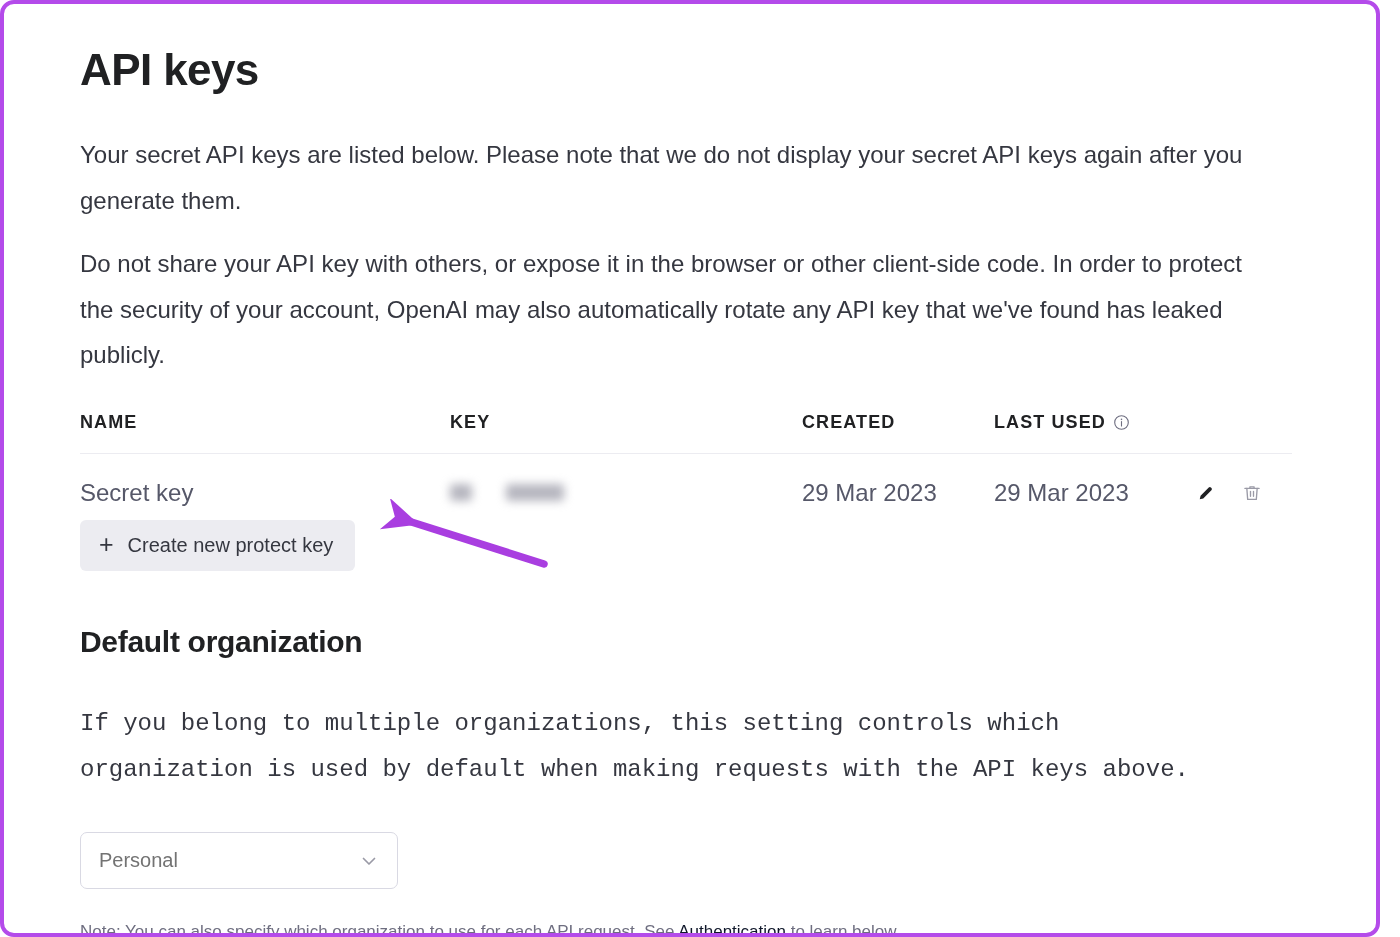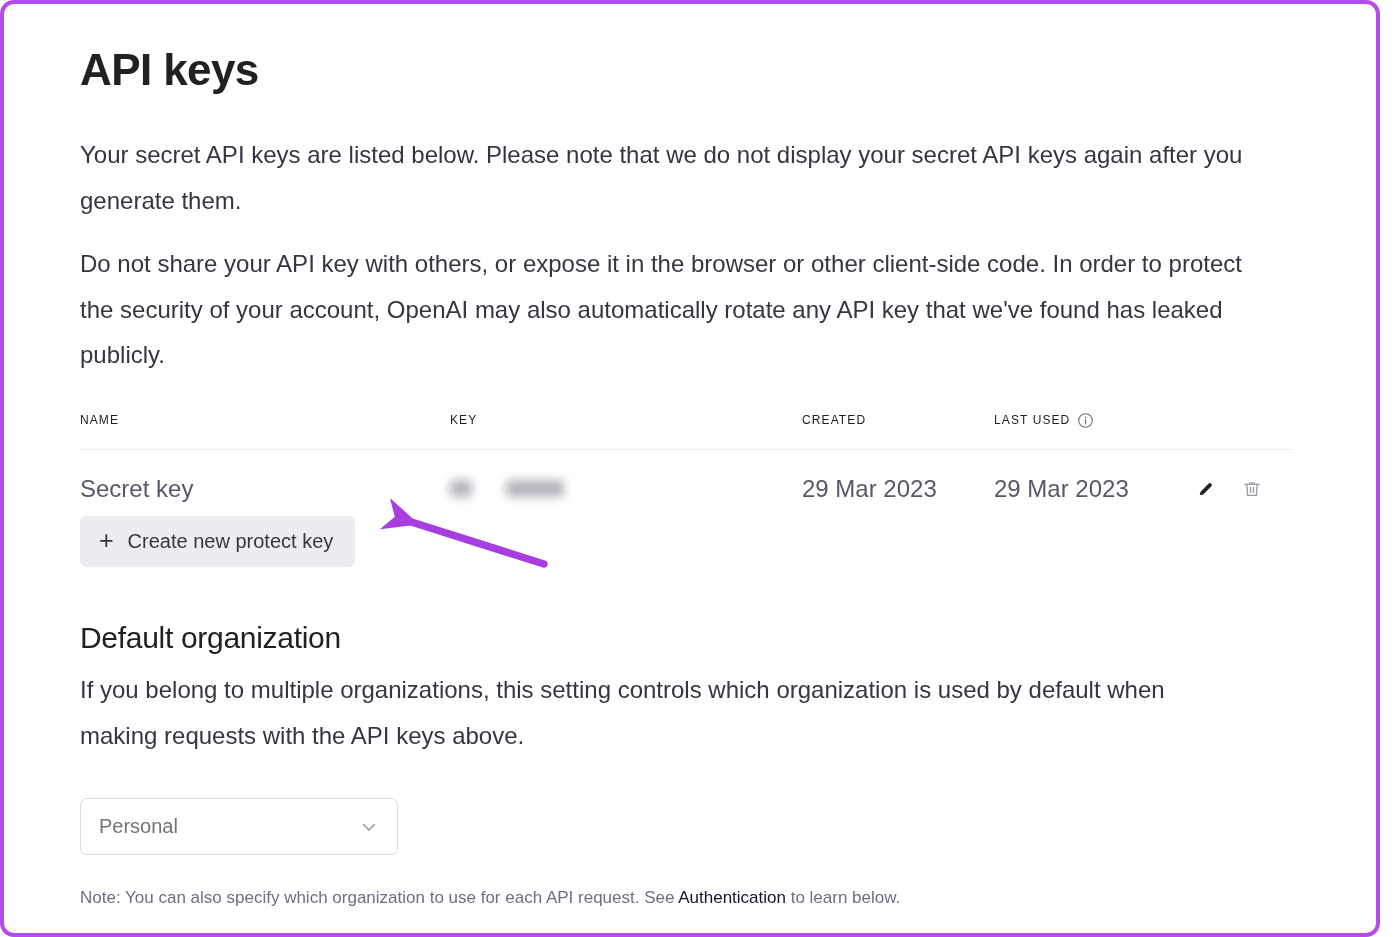--- a/index.html
+++ b/index.html
@@ -35,48 +35,48 @@
     font-size: 44px;
     font-weight: 700;
     color: #202123;
     letter-spacing: -0.6px;
     line-height: 1;
     padding-top: 44px;
   }
 
   .section-title {
     font-size: 30px;
-    font-weight: 400;
+    font-weight: 700;
     color: #202123;
     letter-spacing: -0.3px;
     line-height: 1;
   }
 
   
   .para {
     font-size: 24px;
     line-height: 1.9;
     color: #353740;
     max-width: 1196px;
   }
   .para.p1 { margin-top: 40px; }
   .para.p2 { margin-top: 18px; }
-  .para.p3 { margin-top: 14px; max-width: 1160px; }
+  .para.p3 { margin-top: 44px; max-width: 1160px; font-family: Liberation Mono, monospace; }
 
   
   .keys-table {
     margin-top: 34px;
     width: 1212px;
     border-collapse: collapse;
     table-layout: fixed;
   }
   .keys-table th {
     text-align: left;
-    font-size: 12px;
-    font-weight: 400;
+    font-size: 18px;
+    font-weight: 700;
     letter-spacing: 1.1px;
     color: #202123;
     padding: 0 0 20px 0;
     border-bottom: 1px solid #ececf1;
     white-space: nowrap;
   }
   .keys-table td {
     font-size: 24px;
     color: #565869;
     padding: 25px 0 0 0;

